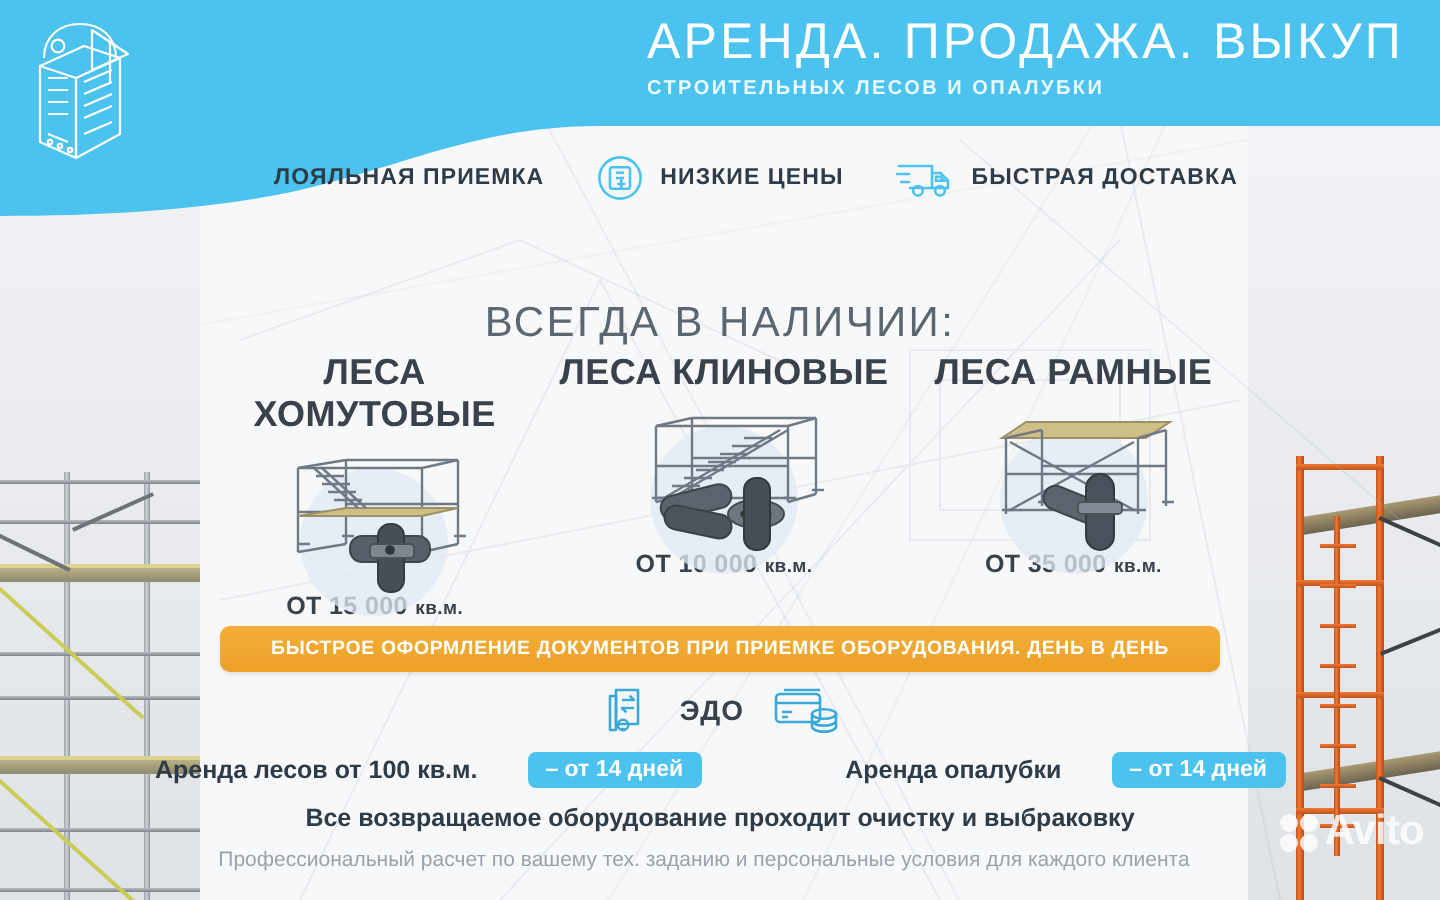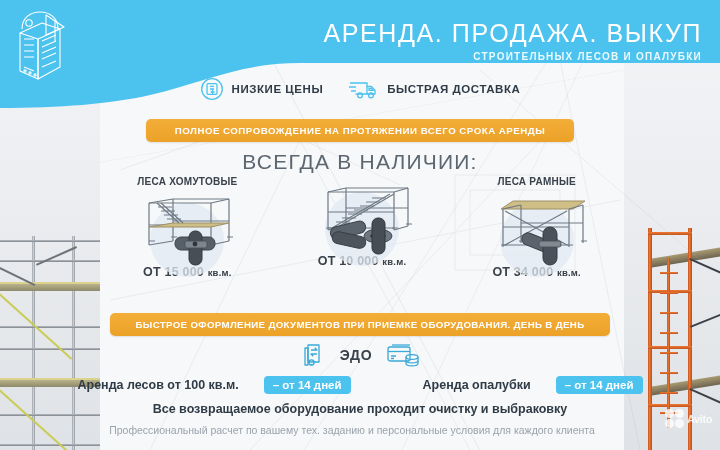--- a/index.html
+++ b/index.html
@@ -44,21 +44,21 @@
   
   .blueprint{position:absolute;inset:0;pointer-events:none;opacity:.55;}
   #headerClip{position:absolute;left:0;top:0;width:720px;height:110px;z-index:5;}
 
   .logo-wrap{position:absolute;left:16px;top:6px;width:145px;height:80px;display:flex;align-items:center;gap:7px;z-index:7;}
   .logo-mark{width:58px;height:74px;flex:0 0 58px;}
   .logo-text{color:#ffffff;line-height:1.02;font-weight:400;font-size:15px;letter-spacing:.2px;
              font-family:"DejaVu Sans Mono","Liberation Mono",monospace;}
   .logo-text div{white-space:nowrap;}
 
-  .head-titles{position:absolute;right:18px;top:20px;text-align:right;z-index:7;}
+  .head-titles{position:absolute;right:18px;top:8px;z-index:7;}
   .head-title{color:#ffffff;font-size:25px;font-weight:400;letter-spacing:1.6px;line-height:1.1;}
   .head-sub{color:#eafaff;font-size:10px;font-weight:700;letter-spacing:1.25px;margin-top:3px;}
 
   
   .benefits{position:absolute;left:0;top:74px;width:720px;height:30px;
             display:flex;align-items:center;justify-content:center;gap:26px;z-index:6;}
   .benefit{display:flex;align-items:center;gap:8px;}
   .benefit .lbl{font-size:11.5px;font-weight:700;color:#2f3b46;letter-spacing:.55px;white-space:nowrap;}
   .benefit svg{display:block;}
 
@@ -71,21 +71,21 @@
         box-shadow:0 1px 2px rgba(0,0,0,.10);z-index:6;}
   #pill1{top:119px;width:428px;height:23px;font-size:9.7px;letter-spacing:.5px;}
   #pill2{top:313px;width:500px;height:23px;font-size:9.7px;letter-spacing:.35px;}
 
   .section-title{position:absolute;left:0;top:150px;width:720px;text-align:center;
                  font-size:21px;color:#5b6670;letter-spacing:1.2px;z-index:6;font-weight:400;}
 
   
   .products{position:absolute;left:100px;top:176px;width:524px;height:126px;display:flex;z-index:6;}
   .product{flex:1;position:relative;text-align:center;}
-  .p-title{font-size:10px;font-weight:700;color:#39414a;letter-spacing:.25px;}
+  .p-title{font-size:18px;font-weight:700;color:#39414a;letter-spacing:.25px;}
   .p-art{position:relative;height:80px;margin-top:2px;}
   .p-art .disc{position:absolute;left:50%;top:14px;transform:translateX(-50%);
                width:74px;height:74px;border-radius:50%;background:#e2eaf2;opacity:.75;}
   .p-art svg{position:relative;display:block;margin:0 auto;}
   .p-price{font-size:12.5px;font-weight:700;color:#39414a;letter-spacing:.2px;margin-top:-4px;}
   .p-price .unit{font-size:9.5px;}
 
   
   .payrow{position:absolute;left:0;top:341px;width:720px;height:28px;
           display:flex;align-items:center;justify-content:center;gap:14px;z-index:6;}
@@ -103,21 +103,21 @@
   .note1{position:absolute;left:0;top:402px;width:720px;text-align:center;
          font-size:12.5px;font-weight:700;color:#2f3b46;z-index:6;}
   .note2{position:absolute;left:0;top:424px;width:704px;text-align:center;
          font-size:10.5px;color:#9aa3ac;z-index:6;}
 
   
   .avito{position:absolute;right:8px;bottom:22px;z-index:8;opacity:.82;
          display:flex;align-items:center;gap:3px;}
   .avito .dots{display:grid;grid-template-columns:9px 9px;grid-gap:1px;}
   .avito .dots i{display:block;width:9px;height:9px;border-radius:50%;background:#ffffff;}
-  .avito .wm{font-size:11px;font-weight:700;color:#ffffff;letter-spacing:-.4px;}
+  .avito .wm{font-size:21px;font-weight:700;color:#ffffff;letter-spacing:-.4px;}
 </style>
 </head>
 <body>
 
 <div id="banner">
 
   <div class="side-photo side-left">
     <div class="photo-bg"></div>
     <div class="scaf" style="left:-14px;top:236px;width:128px;height:214px;">
 
@@ -213,20 +213,31 @@
     </svg>
   </div>
 
   <div class="head-titles">
     <div class="head-title">АРЕНДА. ПРОДАЖА. ВЫКУП</div>
     <div class="head-sub">СТРОИТЕЛЬНЫХ ЛЕСОВ И ОПАЛУБКИ</div>
   </div>
 
   <div class="benefits">
     <div class="benefit">
+      <svg width="28" height="24" viewBox="0 0 28 24">
+        <g stroke="#4cc2ee" stroke-width="1.3" fill="none" stroke-linejoin="round" stroke-linecap="round">
+          <path d="M14 21 C7 16 2 12.5 2 8.4 C2 5.4 4.2 3.3 7 3.3 C9 3.3 10.8 4.4 12 6 C13.2 4.4 15 3.3 17 3.3 C19.8 3.3 22 5.4 22 8.4 C22 10.4 20.8 12.2 19 14"></path>
+          <path d="M9 12 L13 9.5 L17 12.5 L21 10.5"></path>
+          <path d="M8.5 14.5 L12 17 M10 17 L13.5 19.5 M12 19 L14.5 21"></path>
+          <path d="M17 12.5 L20 15 L18 17 L15.5 15"></path>
+        </g>
+      </svg>
+      <span class="lbl">ЛОЯЛЬНАЯ ПРИЕМКА</span>
+    </div>
+    <div class="benefit">
       <svg width="24" height="24" viewBox="0 0 24 24">
         <g stroke="#4cc2ee" stroke-width="1.3" fill="none">
           <circle cx="12" cy="12" r="10.3"></circle>
           <rect x="7" y="6.6" width="10" height="10.8" rx="1.3"></rect>
           <path d="M10 9.4 h4 M10 12 h4"></path>
           <path d="M12.6 12 v5 M10.6 15 h4"></path>
         </g>
       </svg>
       <span class="lbl">НИЗКИЕ ЦЕНЫ</span>
     </div>
@@ -238,21 +249,20 @@
           <circle cx="11" cy="17.4" r="2.4"></circle>
           <circle cx="22" cy="17.4" r="2.4"></circle>
           <path d="M1.5 5 h5 M0.5 9 h6 M2.5 13 h4"></path>
           <path d="M20 10.4 h2.2 l1.8 2 H20 Z"></path>
         </g>
       </svg>
       <span class="lbl">БЫСТРАЯ ДОСТАВКА</span>
     </div>
   </div>
 
-  <div class="pill" id="pill1">ПОЛНОЕ СОПРОВОЖДЕНИЕ НА ПРОТЯЖЕНИИ ВСЕГО СРОКА АРЕНДЫ</div>
 
   <div class="section-title">ВСЕГДА В НАЛИЧИИ:</div>
 
   <div class="products">
 
     <div class="product">
       <div class="p-title">ЛЕСА ХОМУТОВЫЕ</div>
       <div class="p-art">
         <div class="disc"></div>
         <svg width="120" height="80" viewBox="0 0 120 80">
@@ -274,20 +284,21 @@
           </g>
         </svg>
       </div>
       <div class="p-price">
         <span>ОТ 15 000</span>
         <span class="unit">кв.м.</span>
       </div>
     </div>
 
     <div class="product">
+      <div class="p-title">ЛЕСА КЛИНОВЫЕ</div>
       <div class="p-art">
         <div class="disc"></div>
         <svg width="120" height="80" viewBox="0 0 120 80">
           <g stroke="#6f7a85" stroke-width="1.2" fill="none">
             <path d="M26 14 L26 52 M44 10 L44 48 M92 14 L92 52 M106 10 L106 48"></path>
             <path d="M26 14 L44 10 M92 14 L106 10 M26 52 L44 48 M92 52 L106 48"></path>
             <path d="M26 14 L92 14 M44 10 L106 10 M26 34 L92 34 M44 30 L106 30 M26 50 L92 50"></path>
             <path d="M30 50 L88 16 M34 50 L92 16"></path>
             <path d="M34 44 L48 44 M40 40 L54 40 M46 36 L60 36 M52 32 L66 32 M58 28 L72 28 M64 24 L78 24 M70 20 L84 20"></path>
             <path d="M24 50 h6 M42 46 h6 M90 50 h6 M104 46 h6"></path>
@@ -322,21 +333,21 @@
             <path d="M24 56 h6 M42 52 h6 M90 56 h6 M104 52 h6"></path>
           </g>
           <g>
             <rect x="44" y="48" width="34" height="12" rx="6" fill="#5b636c" stroke="#3e454c" stroke-width="1" transform="rotate(22 61 54)"></rect>
             <rect x="66" y="38" width="14" height="38" rx="7" fill="#4a515a" stroke="#343a40" stroke-width="1"></rect>
             <rect x="62" y="52" width="22" height="6" rx="2" fill="#818992" stroke="#4a5158" stroke-width=".9"></rect>
           </g>
         </svg>
       </div>
       <div class="p-price">
-        <span>ОТ 34 000</span>
+        <span>ОТ 35 000</span>
         <span class="unit">кв.м.</span>
       </div>
     </div>
   </div>
 
   <div class="pill" id="pill2">БЫСТРОЕ ОФОРМЛЕНИЕ ДОКУМЕНТОВ ПРИ ПРИЕМКЕ ОБОРУДОВАНИЯ. ДЕНЬ В ДЕНЬ</div>
 
   <div class="payrow">
     <svg width="26" height="26" viewBox="0 0 26 26">
       <g stroke="#3aa9d8" stroke-width="1.3" fill="none" stroke-linejoin="round">

